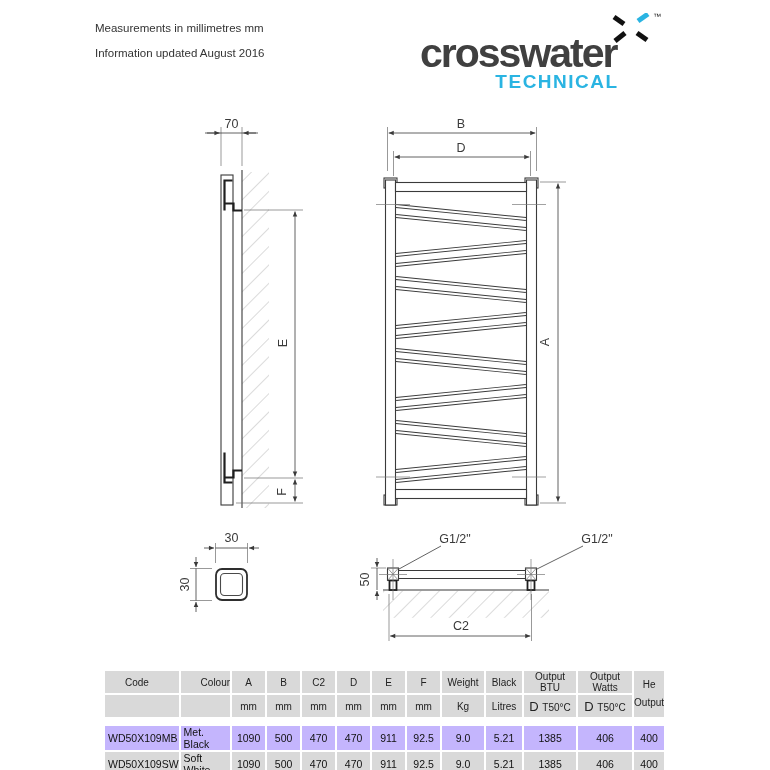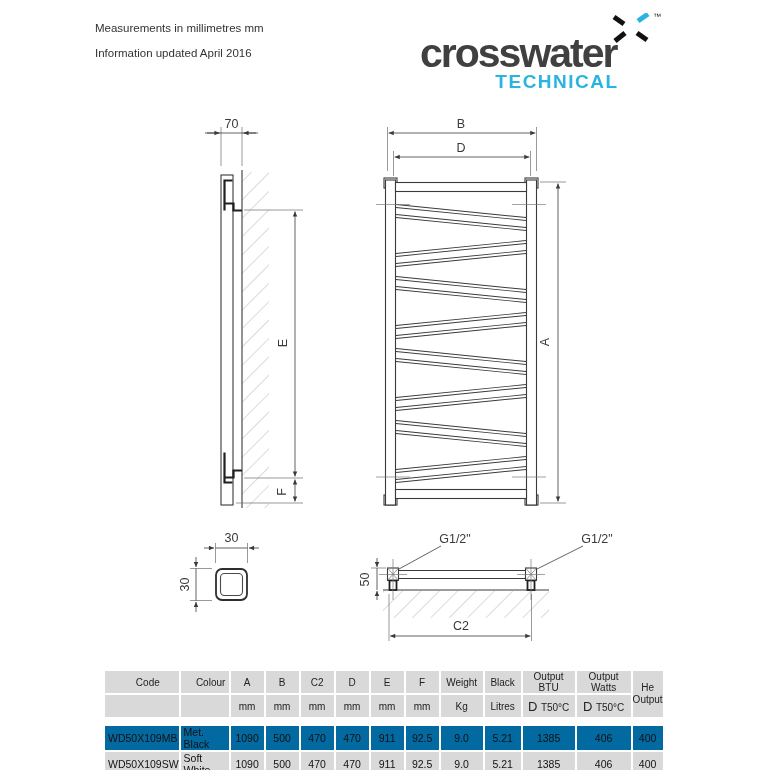--- a/index.html
+++ b/index.html
@@ -26,36 +26,36 @@
   .thin{stroke:#6d6d6d;stroke-width:0.7;fill:none;}
   .ctr{stroke:#7a7a7a;stroke-width:0.7;fill:none;}
   .dim{stroke:#3a3a3a;stroke-width:0.8;fill:none;}
   .tube{stroke:#3a3a3a;stroke-width:3.8;fill:none;}
   .tubein{stroke:#ffffff;stroke-width:2;fill:none;}
   
   .spec{position:absolute;left:103px;top:669px;border-collapse:separate;border-spacing:2px;
     table-layout:fixed;}
   .spec th,.spec td{padding:0;font-weight:normal;overflow:hidden;}
   .spec th{background:#d9d9d9;font-size:10px;color:#222;text-align:center;vertical-align:middle;}
-  .spec th.l{text-align:center;padding-left:12px;}
+  .spec th.l{text-align:left;padding-left:20px;}
   .spec tr.h1 th{height:22px;}
   .spec tr.h2 th{height:22px;}
-  .spec th.he{line-height:12px;}
+  .spec th.he{line-height:18px;}
   .spec .unitbig{font-size:13px;}
   .spec tr.spacer td{height:5px;background:transparent;}
-  .spec tbody td{height:14px;font-size:10.5px;text-align:center;background:#0369a1;color:#111;}
+  .spec tbody td{height:14px;font-size:10.5px;text-align:center;background:#c4b5fd;color:#111;}
   .spec tbody td.l{text-align:left;padding-left:3px;}
   .spec tbody tr.shade td{background:#d9d9d9;}
 </style>
 </head>
 <body>
 
 <div class="meta">
   <div>Measurements in millimetres mm</div>
-  <div>Information updated April 2016</div>
+  <div>Information updated August 2016</div>
 </div>
 
 <div class="logo-text">crosswater</div>
 <svg class="xmark" width="44" height="30">
   <line x1="4" y1="4" x2="14" y2="11" stroke="#111" stroke-width="5"></line>
   <line x1="38" y1="1" x2="28" y2="8" stroke="#2ab4e2" stroke-width="5"></line>
   <line x1="5" y1="28" x2="15" y2="20" stroke="#111" stroke-width="5"></line>
   <line x1="37" y1="27" x2="27" y2="20" stroke="#111" stroke-width="5"></line>
 </svg>
 <span class="tm">™</span>

